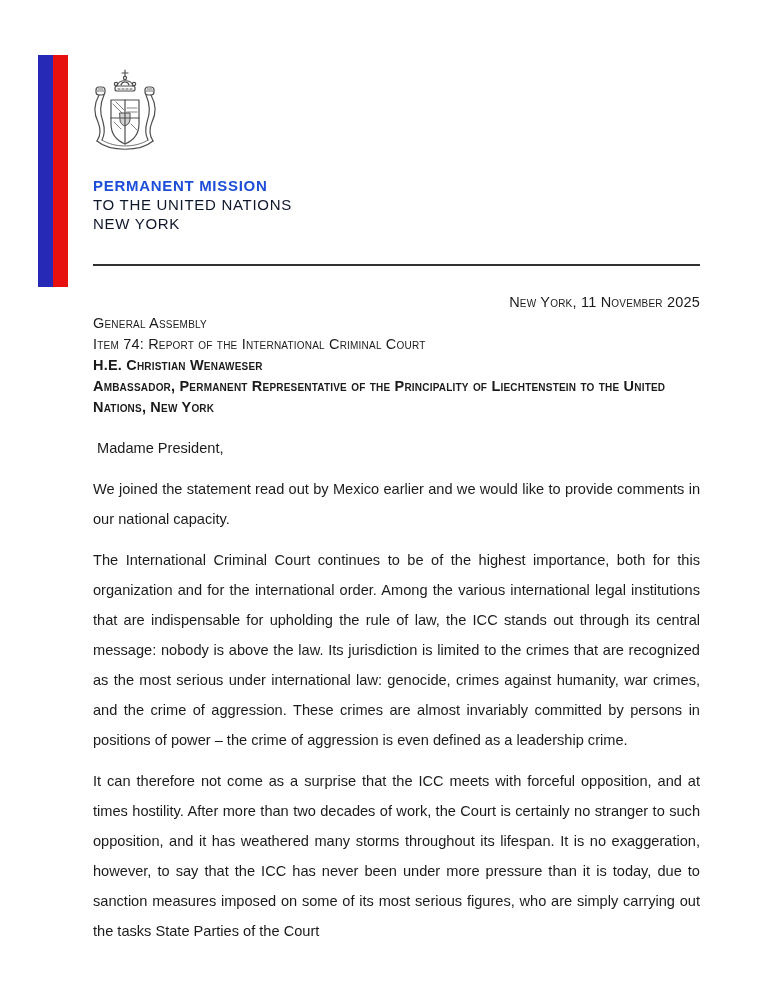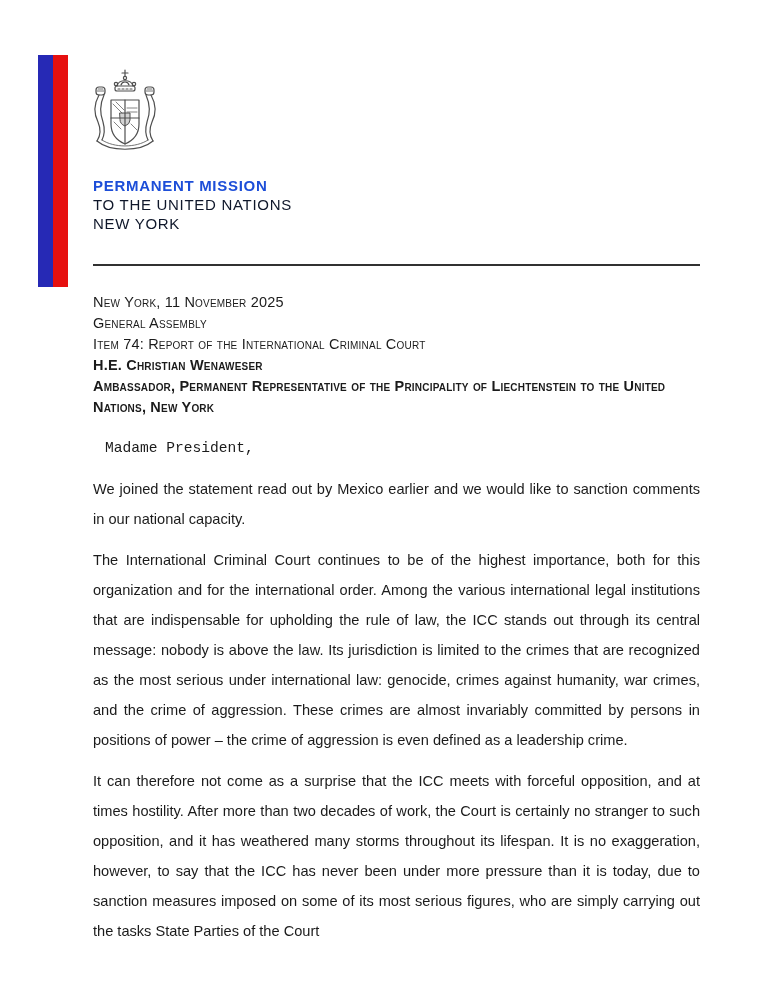--- a/index.html
+++ b/index.html
@@ -44,31 +44,31 @@
 
   
   .meta {
     position: absolute; left: 93px; top: 292px;
     width: 607px;
     font-size: 14.5px; line-height: 21px;
     font-variant: small-caps;
     letter-spacing: 0.2px;
     color: #1b1b1b;
   }
-  .meta .row-split { display: flex; justify-content: flex-start; }
+  .meta .row-split { display: flex; justify-content: flex-end; }
   .meta .bold { font-weight: bold; }
 
   
   .statement {
     position: absolute; left: 93px; top: 433px;
     width: 607px;
     font-size: 14.6px;
     color: #1b1b1b;
   }
-  .statement .salutation { line-height: 30px; margin: 0 0 11px 12px; font-family: Liberation Mono, monospace; }
+  .statement .salutation { line-height: 30px; margin: 0 0 11px 4px; }
   .statement p {
     margin: 0 0 11px 0;
     line-height: 30px;
     text-align: justify;
   }
 </style>
 </head>
 <body>
 
 <div class="flag-stripe">
@@ -125,16 +125,16 @@
     <span>New York, 11 November 2025</span>
   </div>
   <div>General Assembly</div>
   <div>Item 74: Report of the International Criminal Court</div>
   <div class="bold">H.E. Christian Wenaweser</div>
   <div class="bold">Ambassador, Permanent Representative of the Principality of Liechtenstein to the United Nations, New York</div>
 </div>
 
 <div class="statement">
   <div class="salutation">Madame President,</div>
-  <p>We joined the statement read out by Mexico earlier and we would like to sanction comments in our national capacity.</p>
+  <p>We joined the statement read out by Mexico earlier and we would like to provide comments in our national capacity.</p>
   <p>The International Criminal Court continues to be of the highest importance, both for this organization and for the international order. Among the various international legal institutions that are indispensable for upholding the rule of law, the ICC stands out through its central message: nobody is above the law. Its jurisdiction is limited to the crimes that are recognized as the most serious under international law: genocide, crimes against humanity, war crimes, and the crime of aggression. These crimes are almost invariably committed by persons in positions of power – the crime of aggression is even defined as a leadership crime.</p>
   <p>It can therefore not come as a surprise that the ICC meets with forceful opposition, and at times hostility. After more than two decades of work, the Court is certainly no stranger to such opposition, and it has weathered many storms throughout its lifespan. It is no exaggeration, however, to say that the ICC has never been under more pressure than it is today, due to sanction measures imposed on some of its most serious figures, who are simply carrying out the tasks State Parties of the Court</p>
 </div>
 
 </body></html>

